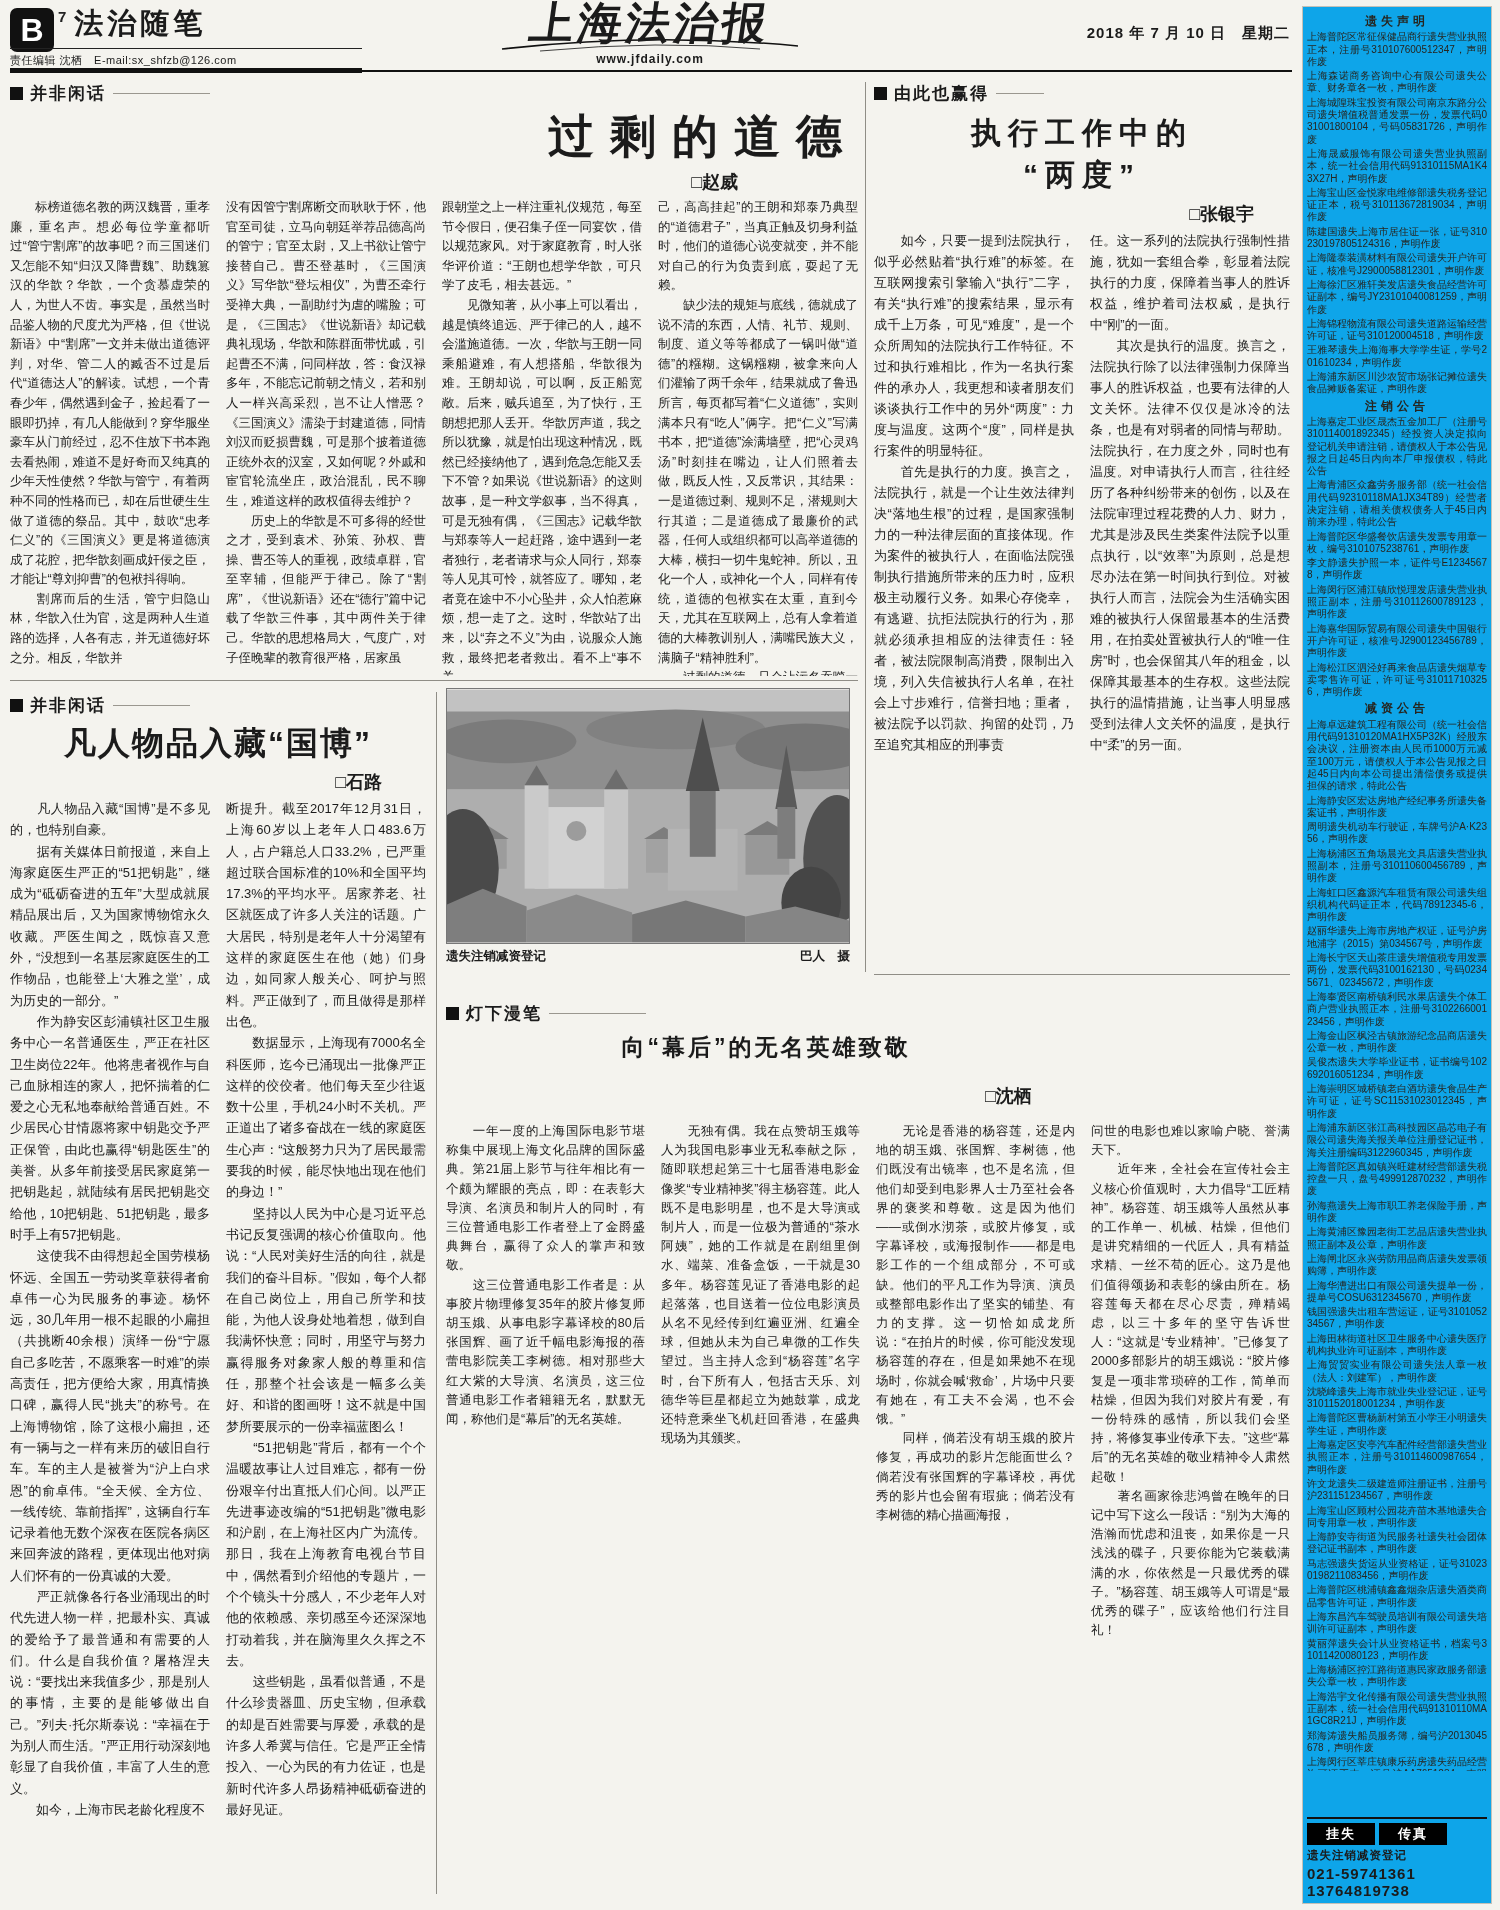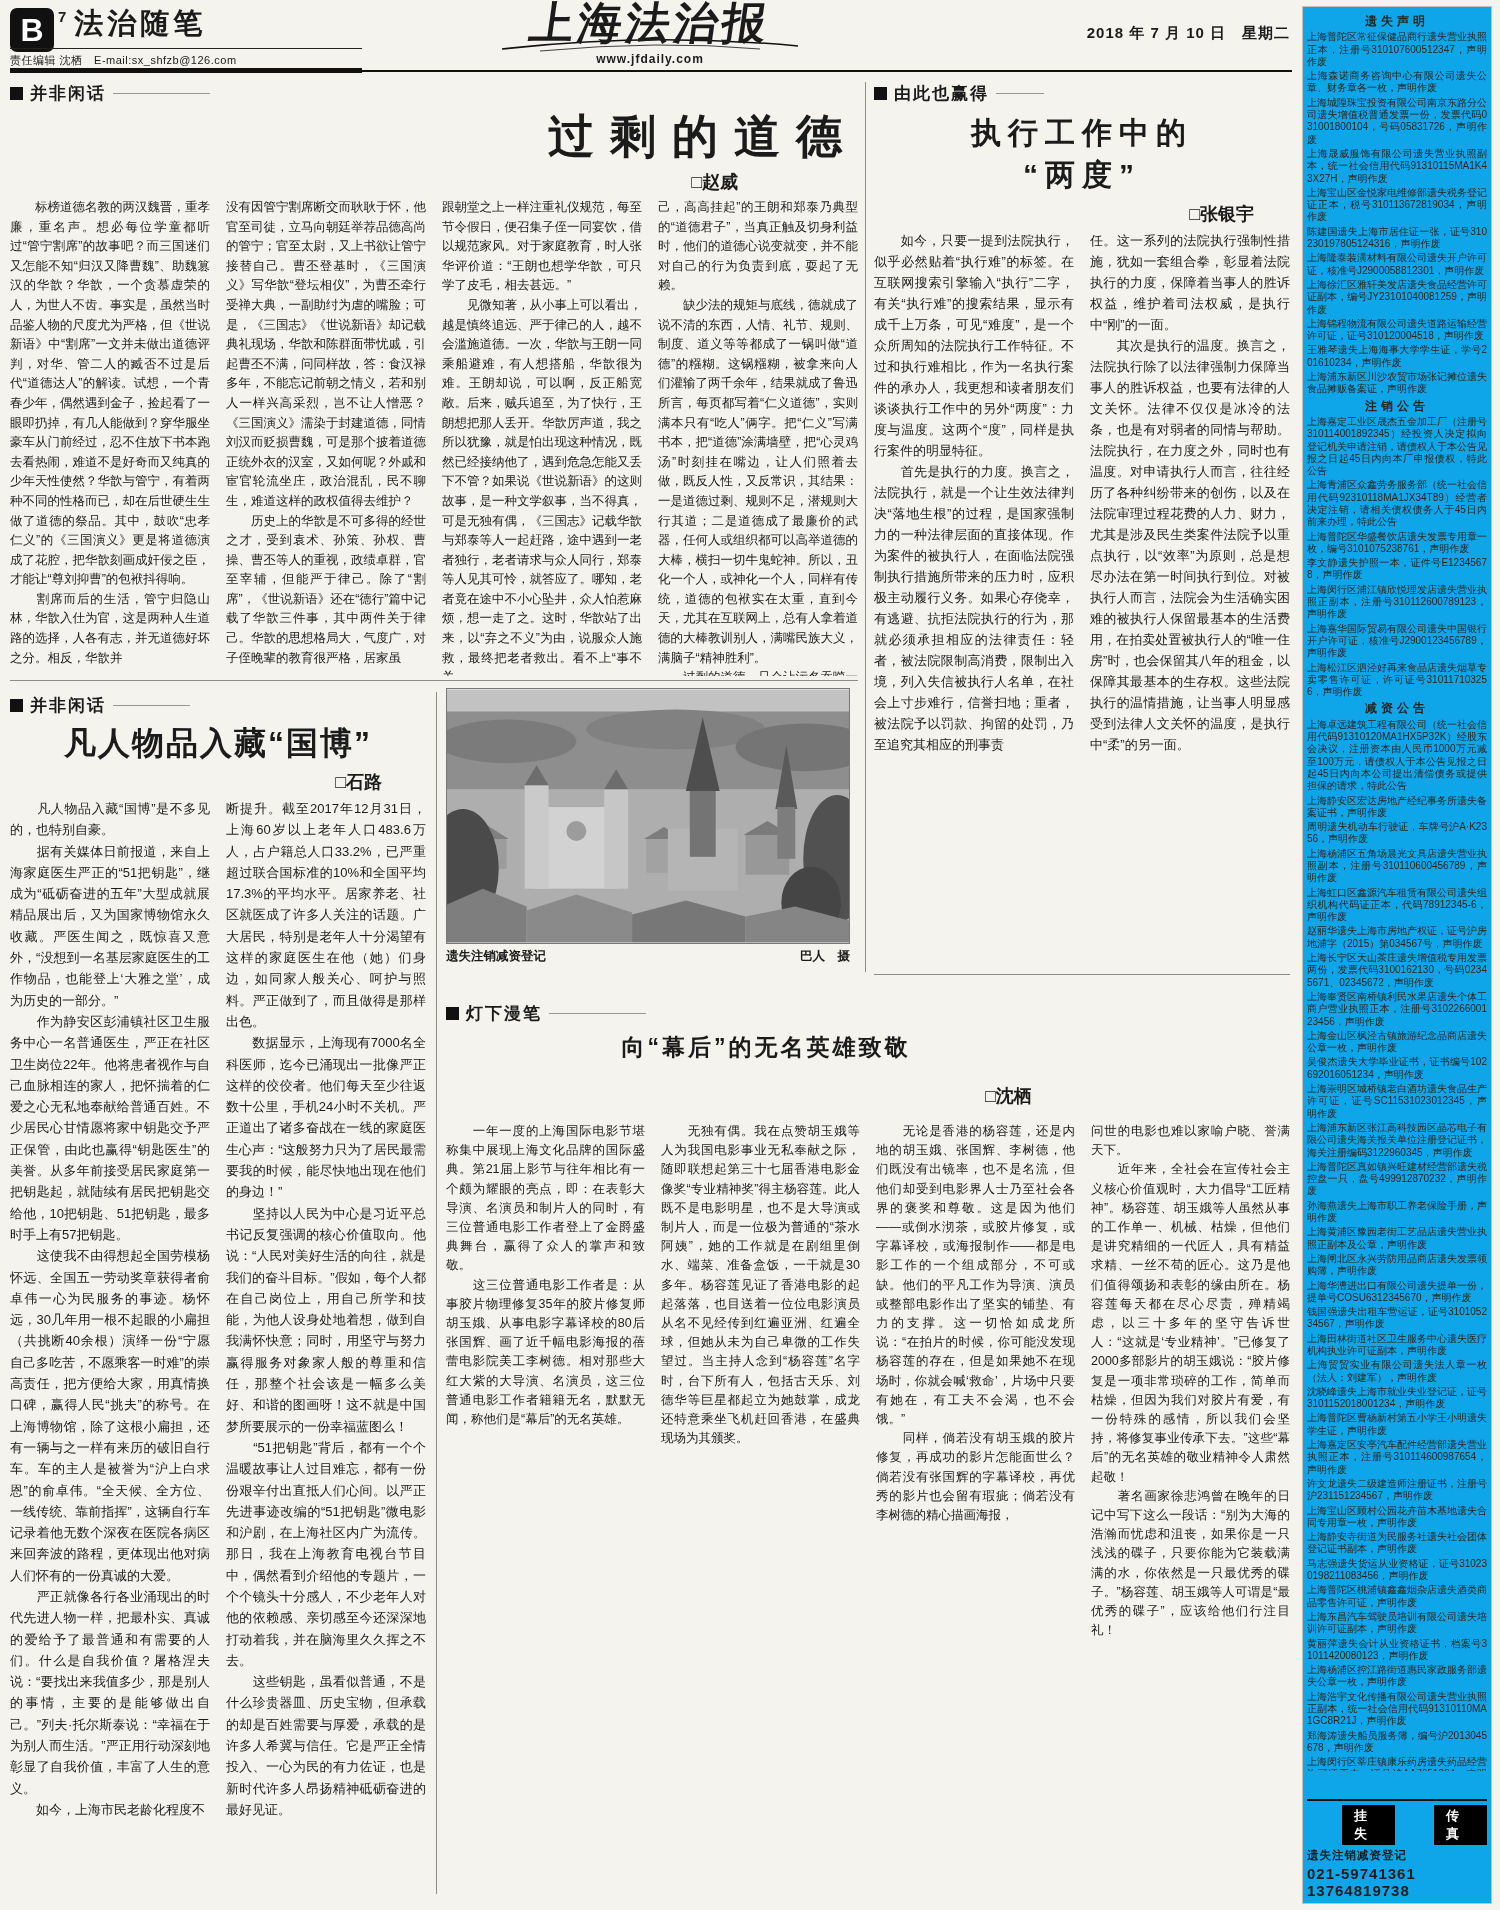--- a/index.html
+++ b/index.html
@@ -44,21 +44,21 @@
   .caption{display:flex;justify-content:space-between;font-size:12.5px;font-weight:bold;padding-top:4px;}
   
   .ads{left:1302px;top:6px;width:190px;height:1898px;border:1px solid #c4c1b8;
        background:#0ea5e9;box-sizing:border-box;padding:4px 4px 0 4px;}
   .ads-lines{height:1760px;overflow:hidden;font-size:10px;line-height:12.3px;
              text-align:justify;word-break:break-all;color:#26251f;}
   .ad-line{margin-bottom:2px;}
   .ad-line.b{font-weight:bold;text-align:center;font-size:12px;letter-spacing:4px;margin:4px 0;}
   .ads-footer{position:absolute;left:4px;bottom:4px;width:180px;border-top:2px solid #111;padding-top:4px;}
   .af-boxes{display:flex;gap:4px;margin-bottom:3px;}
-  .af-box{background:#000;color:#fff;font-weight:bold;font-size:13px;padding:2px 12px;letter-spacing:2px;margin-left:35px;}
+  .af-box{background:#000;color:#fff;font-weight:bold;font-size:13px;padding:2px 19px;letter-spacing:2px;}
   .af-service{font-weight:bold;font-size:11.5px;letter-spacing:1px;margin-bottom:2px;}
   .af-phone,.af-mobile{font-weight:bold;font-size:15px;letter-spacing:1px;}
 </style>
 </head>
 <body>
 
 <div class="page">
 
   <div class="abs hdr-left">
     <div class="badge">B</div>

